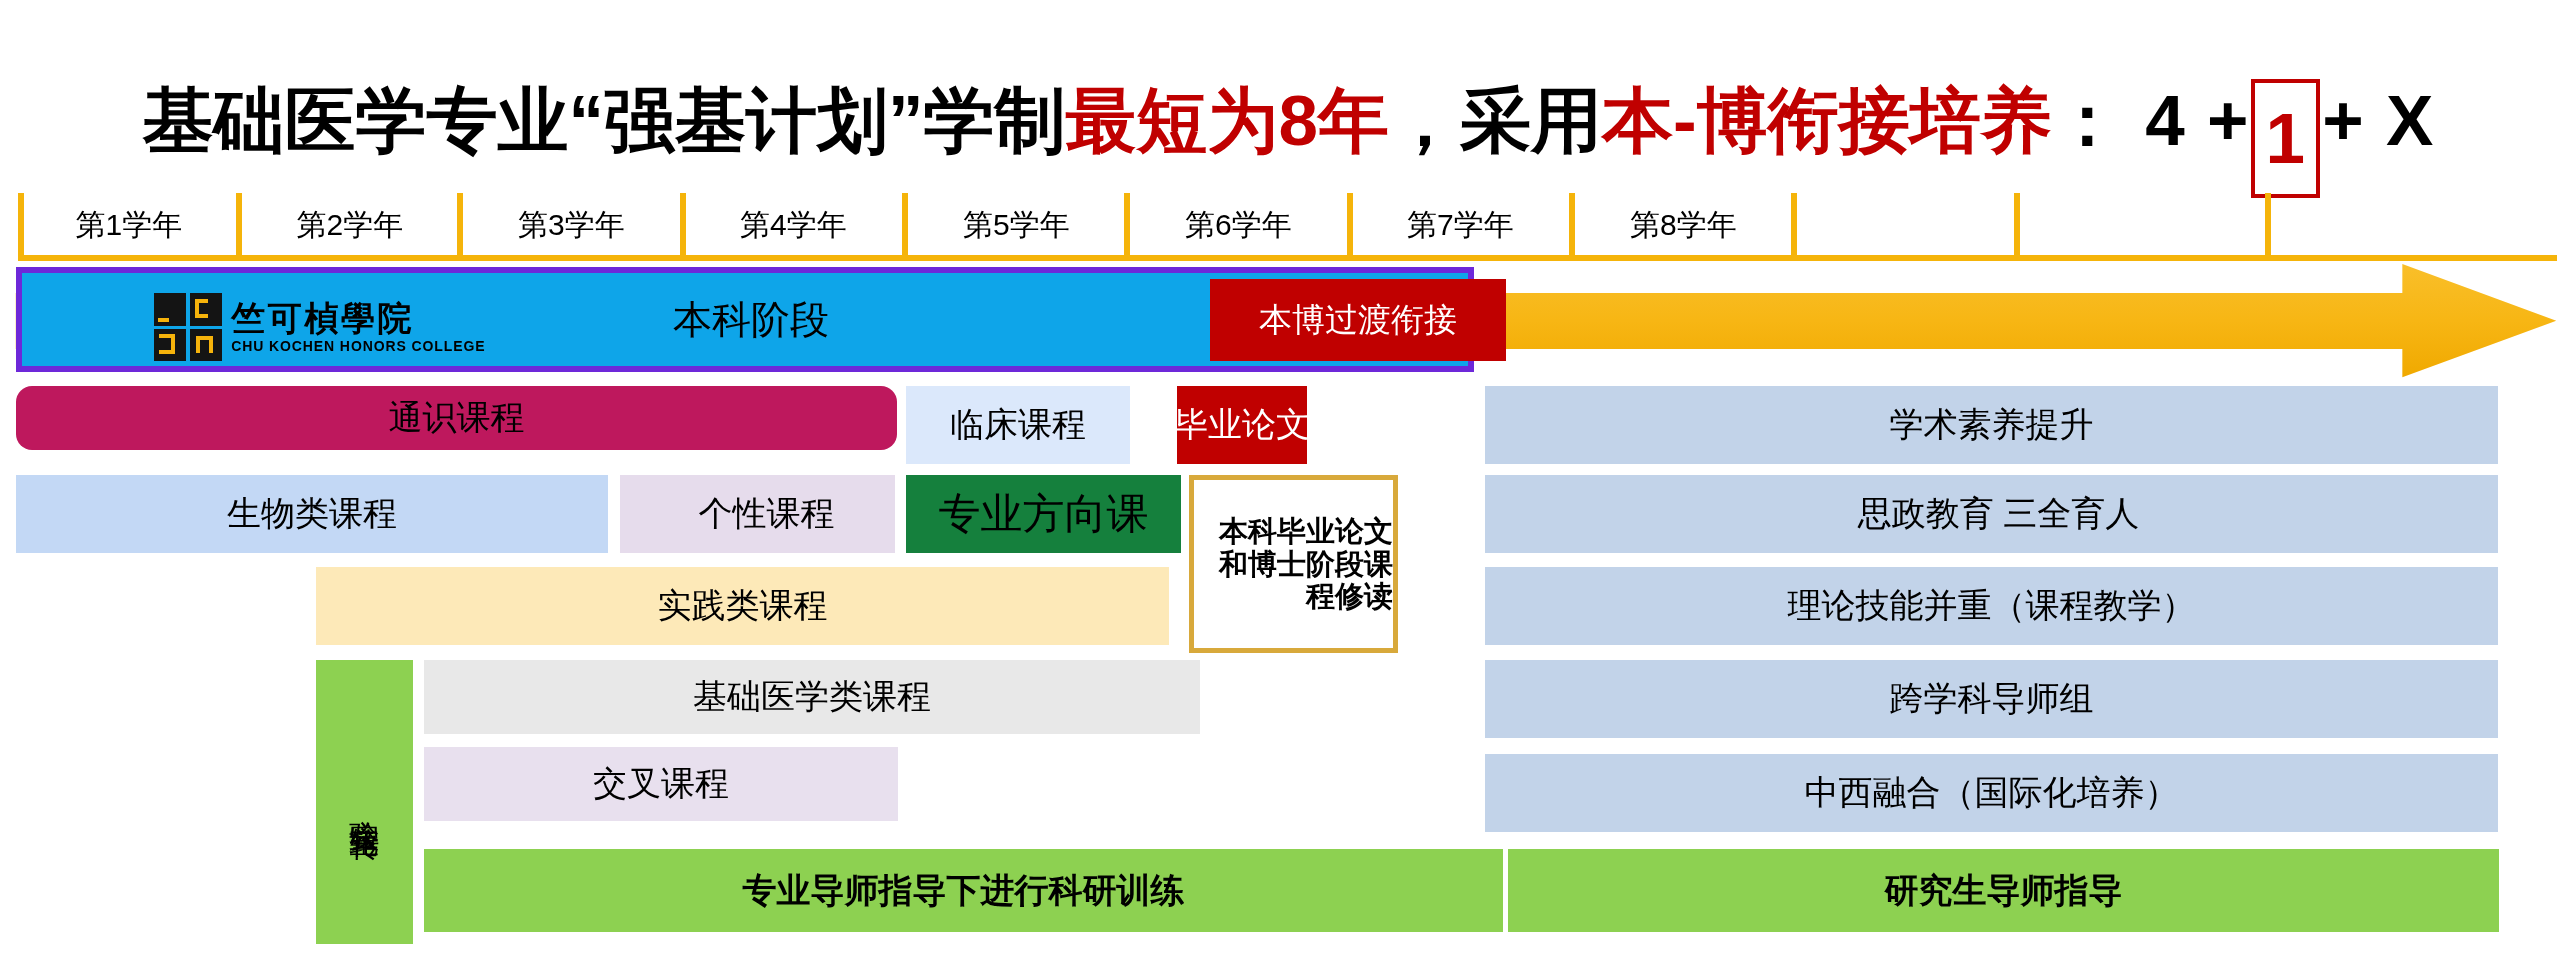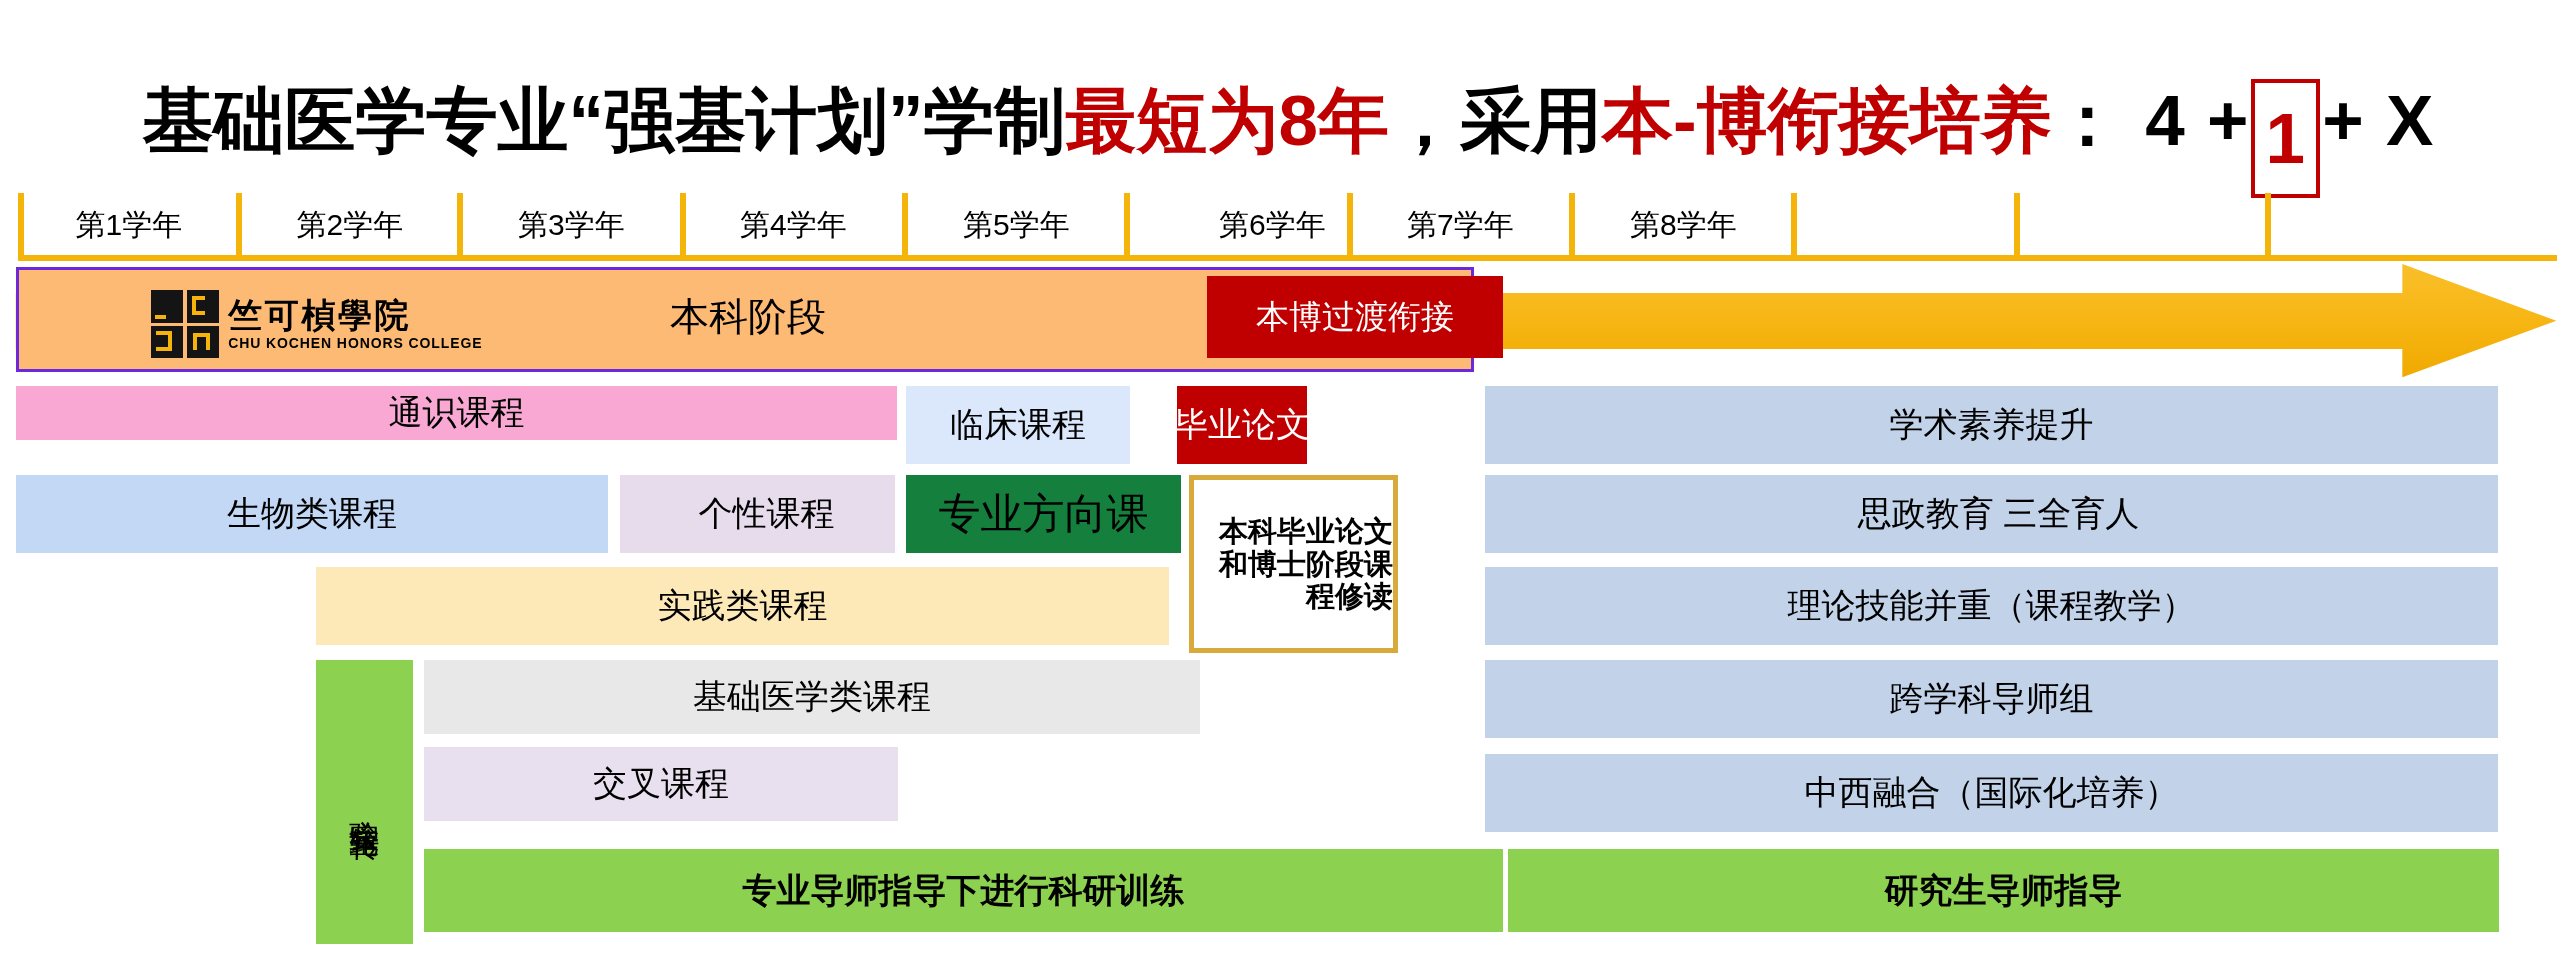--- a/index.html
+++ b/index.html
@@ -51,21 +51,21 @@
 
   
   #arrow{
     position:absolute;left:0px;top:260px;width:2576px;height:122px;
     pointer-events:none;
   }
 
   
   #ugbar{
     position:absolute;left:16px;top:267px;width:1458px;height:105px;
-    background:#fdba74;border:3px solid #6d28d9;box-sizing:border-box;
+    background:#0ea5e9;border:6px solid #6d28d9;box-sizing:border-box;
     display:flex;align-items:center;
   }
   #logo{
     position:absolute;left:132px;top:18.4px;width:368px;height:72px;
     display:flex;align-items:center;
   }
   #seal{
     width:68px;height:68px;display:grid;
     grid-template-columns:1fr 1fr;grid-template-rows:1fr 1fr;gap:3.3px;
     flex:0 0 auto;
@@ -137,21 +137,21 @@
       </div>
       <div class="ycell" style="left: 442px; width: 222px;">
         <span>第3学年</span>
       </div>
       <div class="ycell" style="left: 664px; width: 222px;">
         <span>第4学年</span>
       </div>
       <div class="ycell" style="left: 887px; width: 222px;">
         <span>第5学年</span>
       </div>
-      <div class="ycell" style="left: 1143px; width: 222px;">
+      <div class="ycell" style="left: 1109px; width: 222px;">
         <span>第6学年</span>
       </div>
       <div class="ycell" style="left: 1331px; width: 222px;">
         <span>第7学年</span>
       </div>
       <div class="ycell" style="left: 1554px; width: 222px;">
         <span>第8学年</span>
       </div>
       <div class="vrule" style="left: 0px;"></div>
       <div class="vrule" style="left: 218px;"></div>
@@ -177,21 +177,21 @@
       <div id="logotext">
         <div id="logo-cn">竺可楨學院</div>
         <div id="logo-en">CHU KOCHEN HONORS COLLEGE</div>
       </div>
     </div>
     <div id="ugbar-label">本科阶段</div>
     <div id="transition">本博过渡衔接</div>
   </div>
 
   <div id="blocks">
-      <div class="blk" style="left: 16px; top: 386px; width: 881px; height: 54px; background: #f9a8d4; font-size: 34px;">
+      <div class="blk" style="left: 16px; top: 386px; width: 881px; height: 64px; background: #be185d; font-size: 34px; border-radius: 16px;">
         <span>通识课程</span>
       </div>
       <div class="blk" style="left: 906px; top: 386px; width: 224px; height: 78px; background: rgb(219, 232, 251); font-size: 34px;">
         <span>临床课程</span>
       </div>
       <div class="blk" style="left: 1177px; top: 386px; width: 130px; height: 78px; background: rgb(192, 0, 0); font-size: 34px; color: rgb(255, 255, 255);">
         <span>毕业论文</span>
       </div>
       <div class="blk" style="left: 1485px; top: 386px; width: 1013px; height: 78px; background: rgb(194, 211, 233); font-size: 34px;">
         <span>学术素养提升</span>

